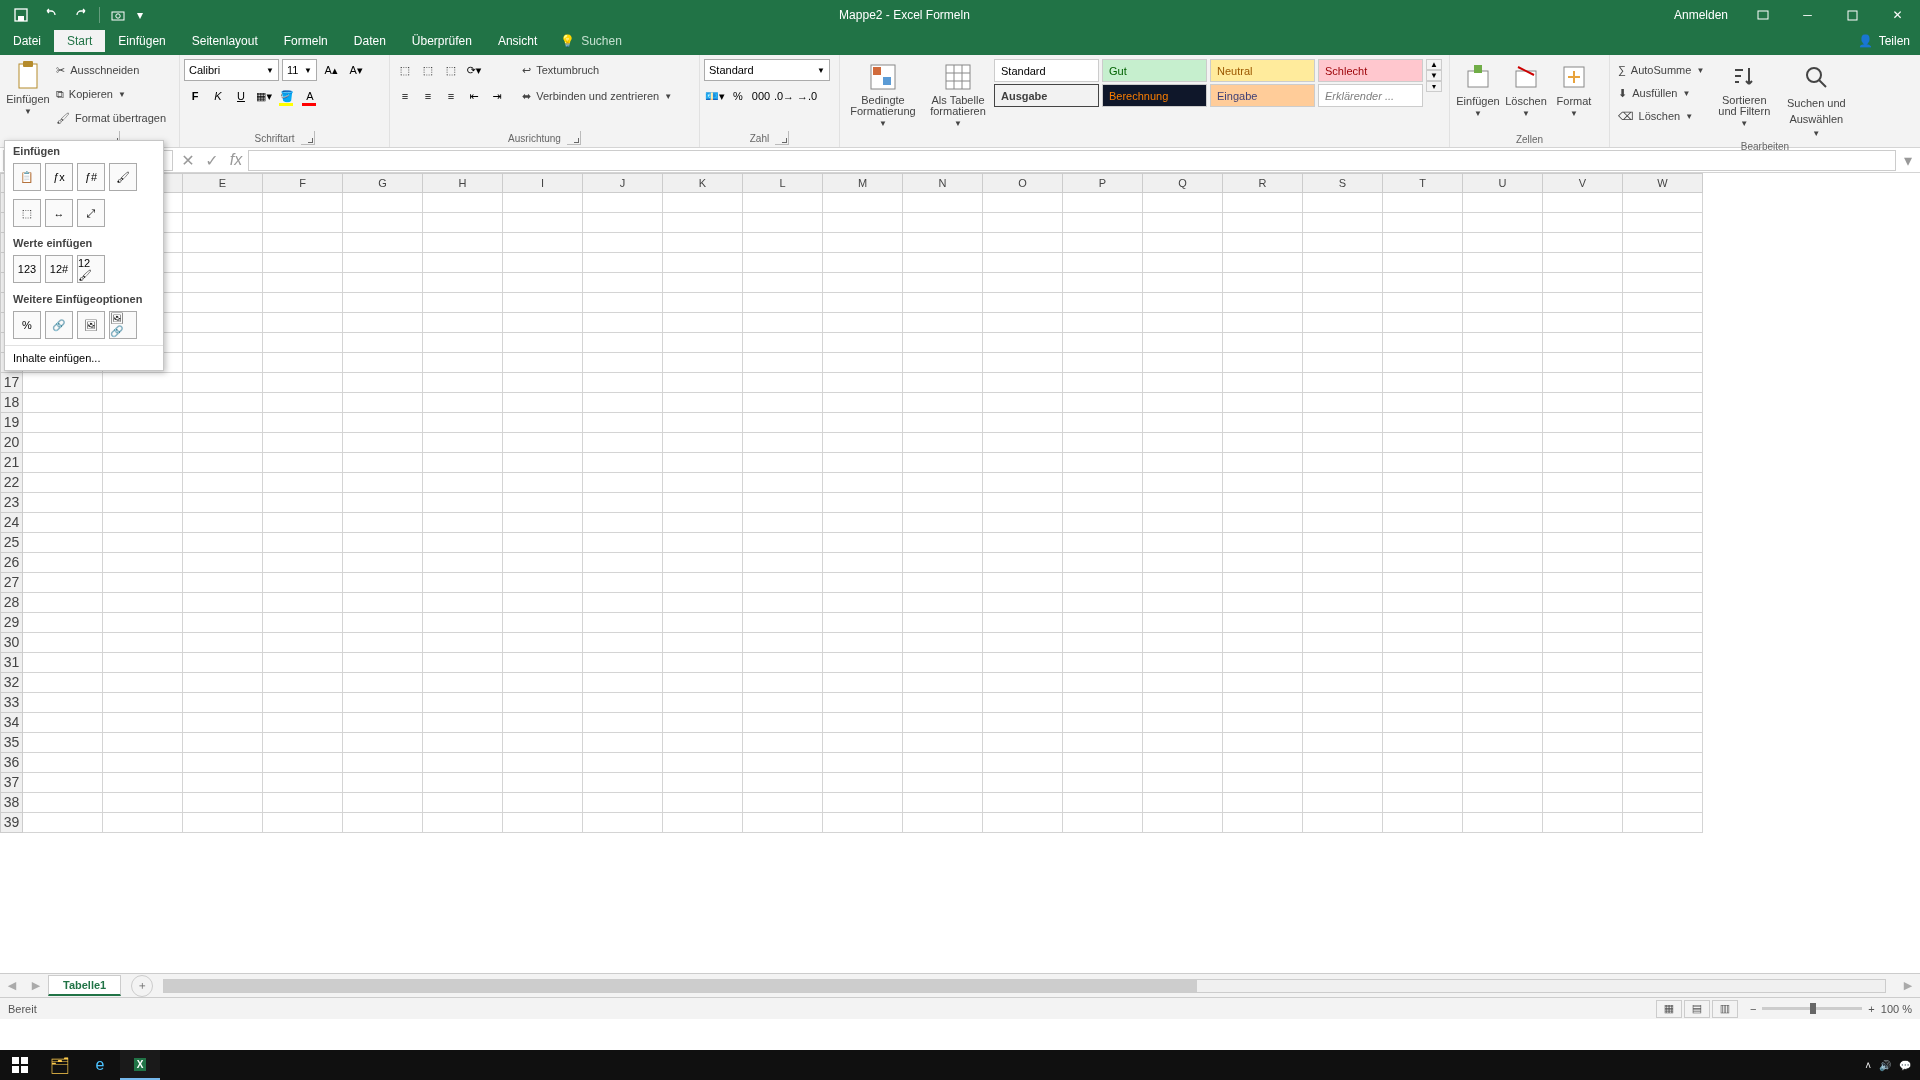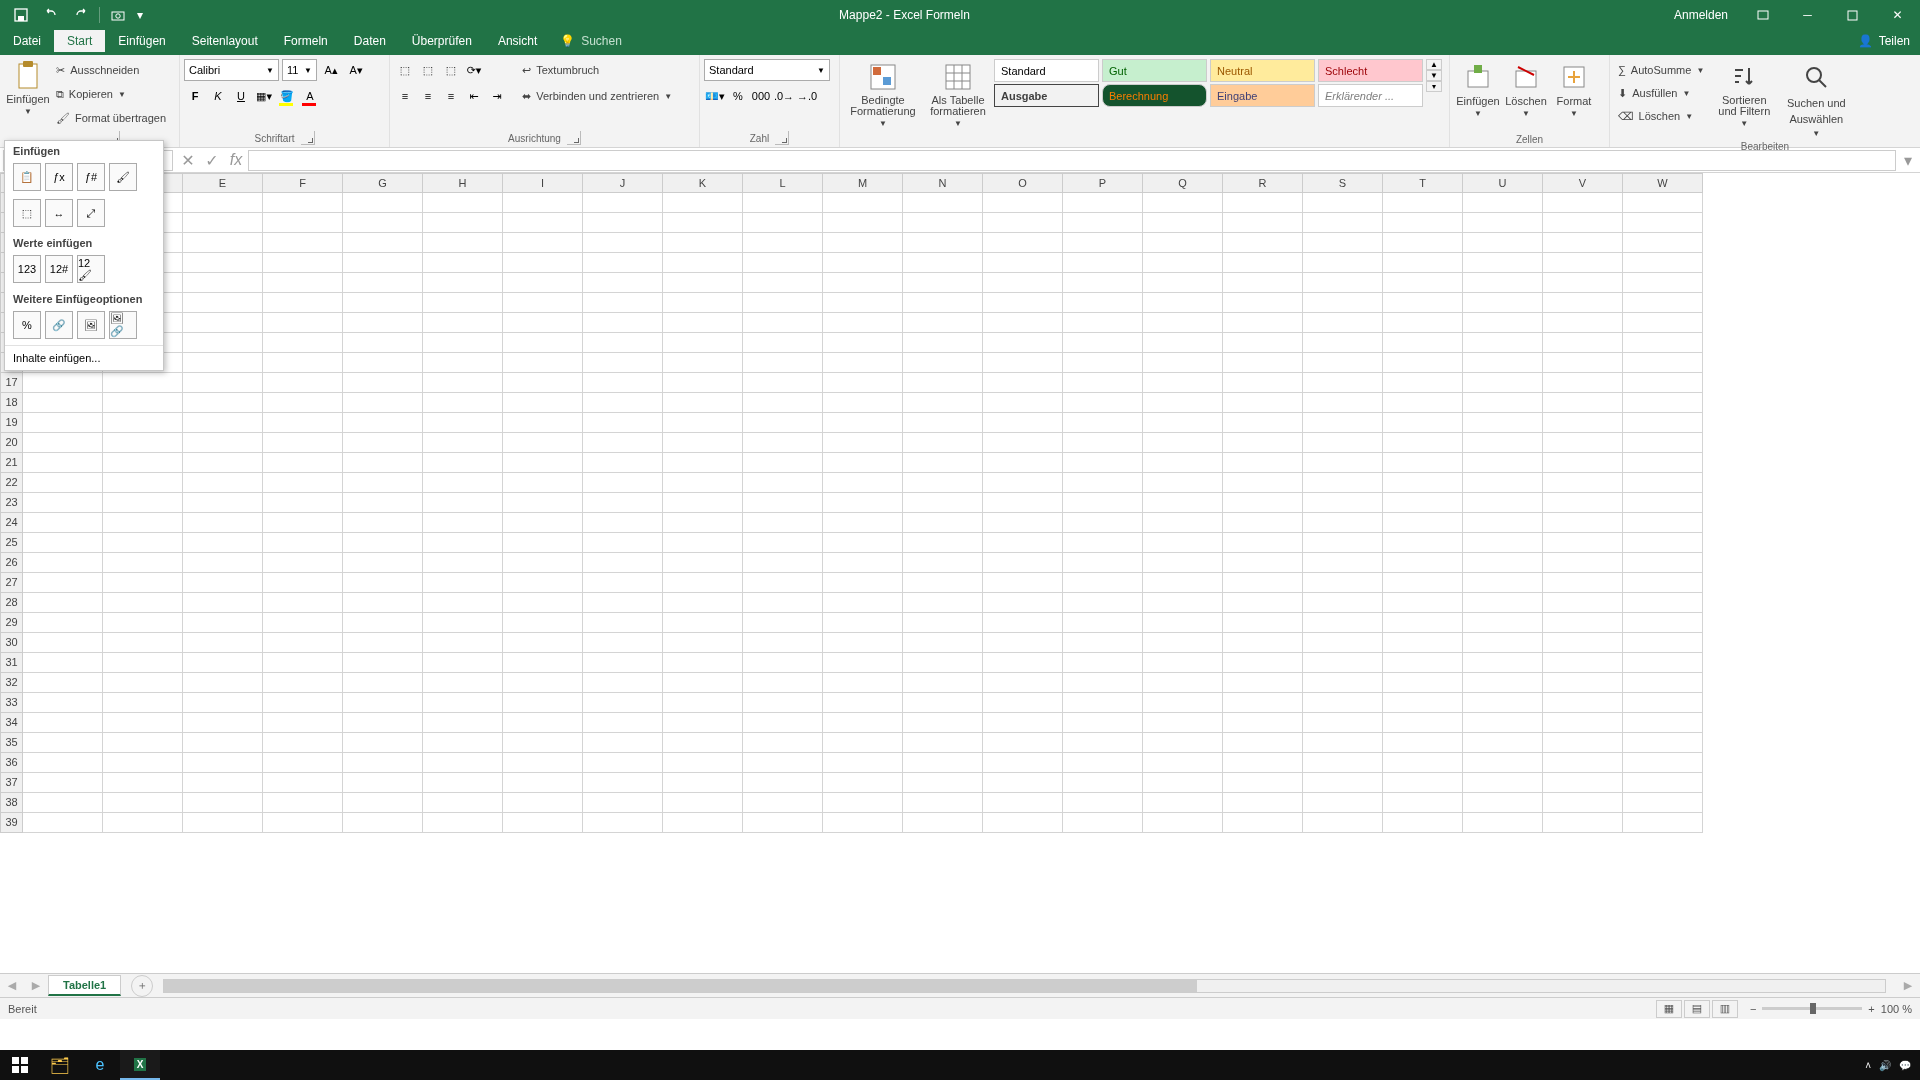--- a/index.html
+++ b/index.html
@@ -59,21 +59,21 @@
 .fbar-btn { width:24px; height:21px; display:flex; align-items:center; justify-content:center; color:#999;}
 .formula-input { flex:1; height:21px; border:1px solid #ccc; font-size:11px; padding:0 4px;}
 
 
 .grid-area { position:relative; height:800px; overflow:hidden;}
 .col-headers { display:flex; height:20px; }
 .corner { width:23px; border:1px solid #ccc; background:#f0f0f0;}
 .colh { width:80px; border:1px solid #ccc; border-left:none; background:#f0f0f0; text-align:center; font-size:11px; color:#444; line-height:18px;}
 .rows { overflow:hidden;}
 .row { display:flex; height:20px;}
-.rowh { width:23px; border:1px solid #ccc; border-top:none; background:#f0f0f0; text-align:center; font-size:11px; color:#444; line-height:18px;}
+.rowh { width:23px; border:1px solid #ccc; border-top:none; background:#f0f0f0; text-align:center; font-size:14px; color:#444; line-height:18px;}
 .cell { width:80px; border-right:1px solid #d4d4d4; border-bottom:1px solid #d4d4d4; }
 
 
 .sheettabs { height:24px; border-top:1px solid #ccc; display:flex; align-items:center; background:#f3f3f3; font-size:11px;}
 .nav-arrow{ width:24px; text-align:center; color:#aaa;}
 .sheet-tab{ padding:3px 14px; background:#fff; border:1px solid #ccc; border-bottom:2px solid #217346; color:#217346; font-weight:600;}
 .add-sheet{ width:22px; height:22px; border:1px solid #ccc; border-radius:11px; display:flex; align-items:center; justify-content:center; margin-left:10px; color:#666;}
 .hscroll{ flex:1; margin:0 10px;}
 .hscroll-track{ height:14px; border:1px solid #ccc; background:#f0f0f0; position:relative;}
 .hscroll-thumb{ position:absolute; left:0; width:60%; top:0; bottom:0; background:#cdcdcd;}
@@ -309,21 +309,21 @@
           </div>
         <span style="text-align:center;line-height:11px;">Als Tabelle formatieren</span>
           <span style="font-size:8px;">▼</span>
       </div>
       <div class="style-gallery" id="style-gallery">
           <div class="style-cell" style="background: rgb(255, 255, 255); color: rgb(0, 0, 0);">Standard</div>
           <div class="style-cell" style="background: rgb(198, 239, 206); color: rgb(0, 97, 0);">Gut</div>
           <div class="style-cell" style="background: rgb(255, 235, 156); color: rgb(156, 87, 0);">Neutral</div>
           <div class="style-cell" style="background: rgb(255, 199, 206); color: rgb(156, 0, 6);">Schlecht</div>
           <div class="style-cell" style="background: rgb(242, 242, 242); color: rgb(63, 63, 63); border: 1px solid rgb(68, 68, 68); font-weight: bold;">Ausgabe</div>
-          <div class="style-cell" style="background: #14532d; color: rgb(250, 125, 0); border-radius: 8px;">Berechnung</div>
+          <div class="style-cell" style="background: #0f172a; color: rgb(250, 125, 0);">Berechnung</div>
           <div class="style-cell" style="background: rgb(255, 204, 153); color: rgb(63, 63, 118);">Eingabe</div>
           <div class="style-cell" style="background: rgb(255, 255, 255); color: rgb(127, 127, 127); font-style: italic;">Erklärender ...</div>
         </div>
       <div class="gallery-nav">
         <div>▲</div>
         <div>▼</div>
         <div>▾</div>
       </div>
     </div>
   </div>

